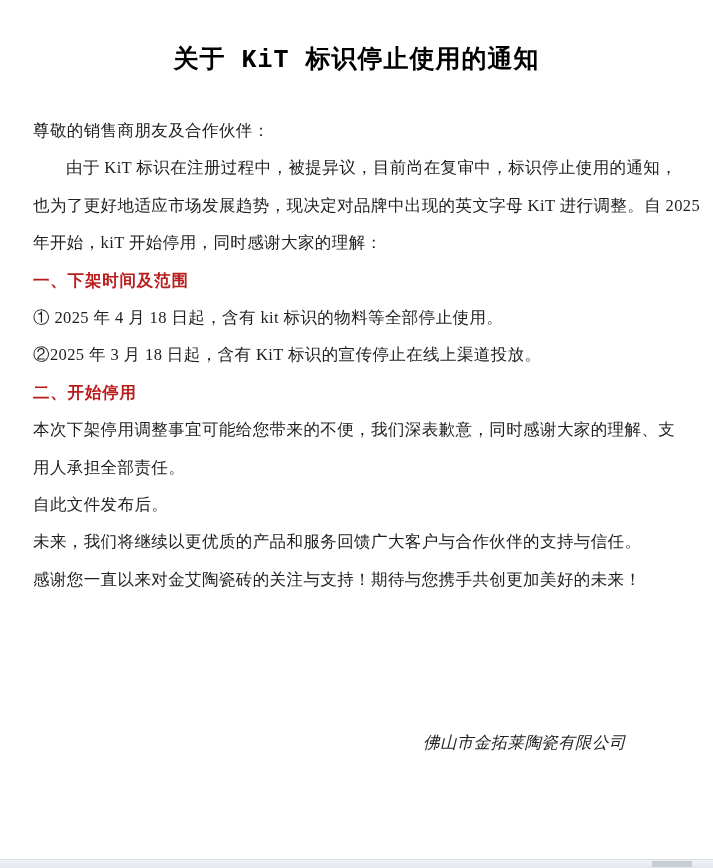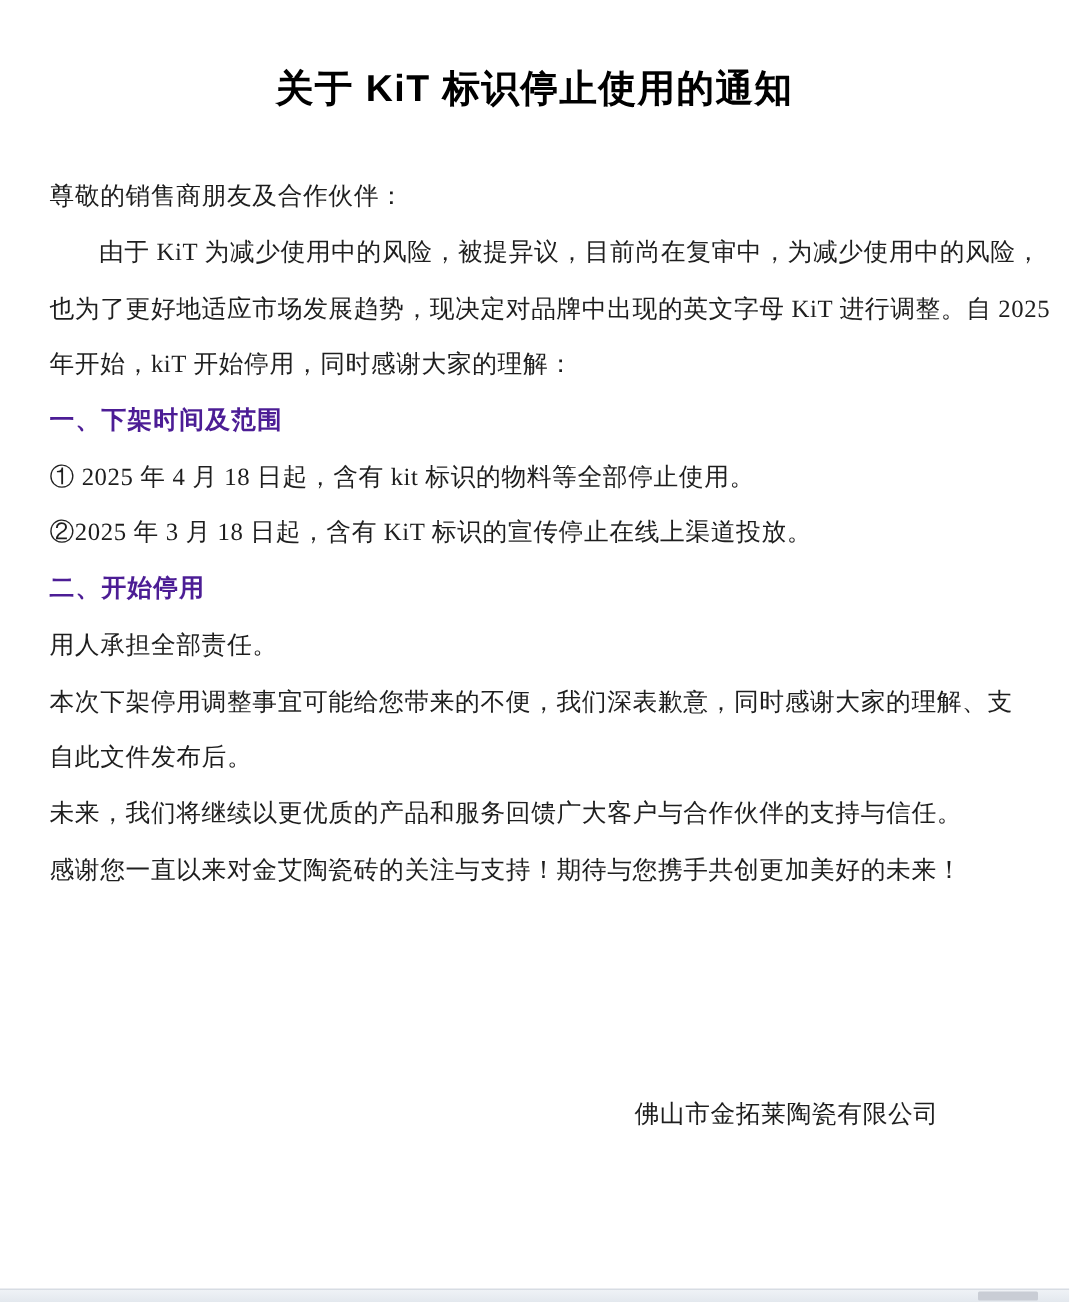--- a/index.html
+++ b/index.html
@@ -16,21 +16,21 @@
     font-family: "Liberation Serif", "DejaVu Serif", serif;
     color: #1e1e1e;
   }
   .doc-title {
     position: absolute;
     top: 42px;
     left: 0;
     right: 0;
     margin: 0;
     text-align: center;
-    font-family: Liberation Sans, sans-serif;
+    font-family: Liberation Mono, monospace;
     font-size: 25px;
     font-weight: 700;
     color: #000000;
     letter-spacing: 1px;
     white-space: pre;
   }
   .doc-body {
     position: absolute;
     top: 112px;
     left: 33px;
@@ -41,33 +41,34 @@
   }
   .line {
     white-space: pre;
   }
   .line.indent {
     text-indent: 33px;
   }
   .line.heading {
     font-family: "Liberation Sans", "DejaVu Sans", sans-serif;
     font-weight: 700;
-    color: #4c1d95;
+    color: #b91c1c;
     letter-spacing: 0.8px;
   }
   .signature {
     margin-top: 40px;
     margin-left: auto;
     margin-right: 58px;
     width: 202px;
     line-height: 42px;
     white-space: pre;
   }
   .signature .company {
     text-align: right;
+    font-style: italic;
   }
   .taskbar-strip {
     position: absolute;
     left: 0;
     right: 0;
     bottom: 0;
     height: 8px;
     background: linear-gradient(#eff2f6, #e3e8ee);
     border-top: 1px solid #d7dce3;
   }
@@ -83,29 +84,29 @@
 </style>
 </head>
 <body>
 
 <div class="page">
 
   <h1 class="doc-title">关于 KiT 标识停止使用的通知</h1>
 
   <div class="doc-body">
     <div class="line">尊敬的销售商朋友及合作伙伴：</div>
-    <div class="line indent">由于 KiT 为减少使用中的风险，被提异议，目前尚在复审中，为减少使用中的风险，</div>
+    <div class="line indent">由于 KiT 标识在注册过程中，被提异议，目前尚在复审中，标识停止使用的通知，</div>
     <div class="line">也为了更好地适应市场发展趋势，现决定对品牌中出现的英文字母 KiT 进行调整。自 2025</div>
     <div class="line">年开始，kiT 开始停用，同时感谢大家的理解：</div>
     <div class="line heading">一、下架时间及范围</div>
     <div class="line">① 2025 年 4 月 18 日起，含有 kit 标识的物料等全部停止使用。</div>
     <div class="line">②2025 年 3 月 18 日起，含有 KiT 标识的宣传停止在线上渠道投放。</div>
     <div class="line heading">二、开始停用</div>
+    <div class="line">本次下架停用调整事宜可能给您带来的不便，我们深表歉意，同时感谢大家的理解、支</div>
     <div class="line">用人承担全部责任。</div>
-    <div class="line">本次下架停用调整事宜可能给您带来的不便，我们深表歉意，同时感谢大家的理解、支</div>
     <div class="line">自此文件发布后。</div>
     <div class="line">未来，我们将继续以更优质的产品和服务回馈广大客户与合作伙伴的支持与信任。</div>
     <div class="line">感谢您一直以来对金艾陶瓷砖的关注与支持！期待与您携手共创更加美好的未来！</div>
 
     <div class="signature">
       <div class="company">佛山市金拓莱陶瓷有限公司</div>
       
     </div>
   </div>
 

